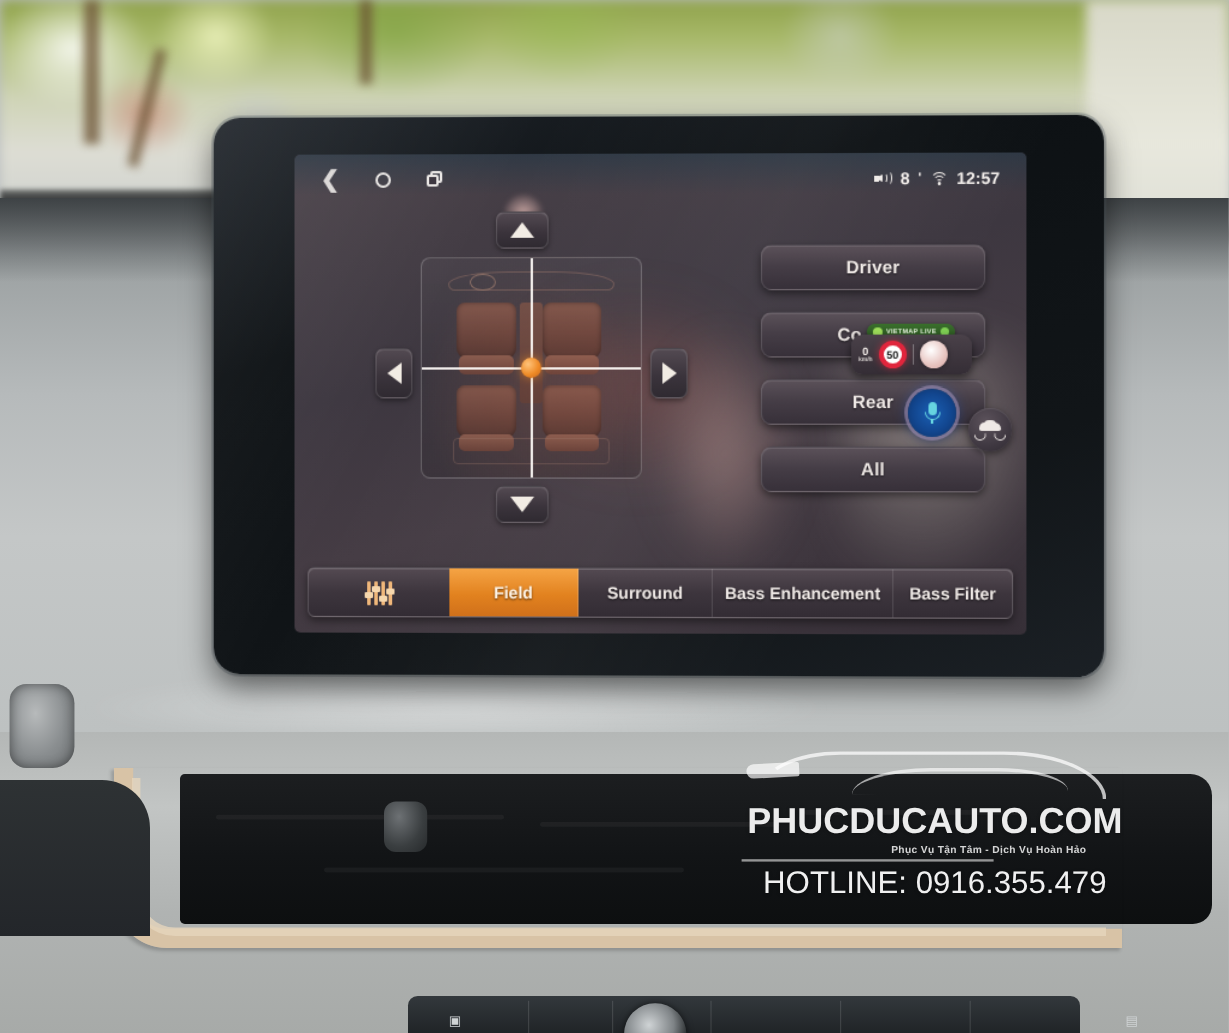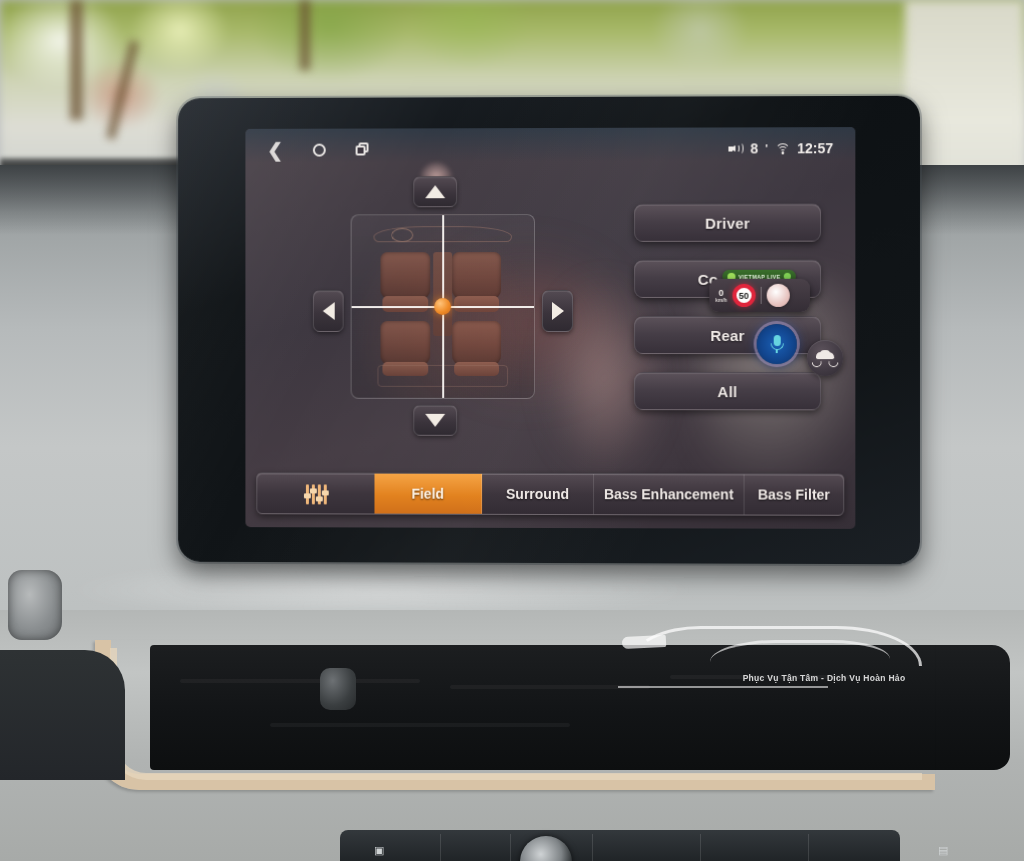--- a/index.html
+++ b/index.html
@@ -622,15 +622,17 @@
 
   </div>
 </div>
 
 <div id="watermark">
   <div class="wm-car">
     <span class="tail"></span>
     <span class="swoosh1"></span>
     <span class="swoosh2"></span>
   </div>
+  <div class="wm-title">PHUCDUCAUTO.COM</div>
   <div class="wm-sub">Phục Vụ Tận Tâm  -  Dịch Vụ Hoàn Hảo</div>
   <div class="wm-rule"></div>
+  <div class="wm-hotline">HOTLINE: 0916.355.479</div>
 </div>
 
 </body></html>

